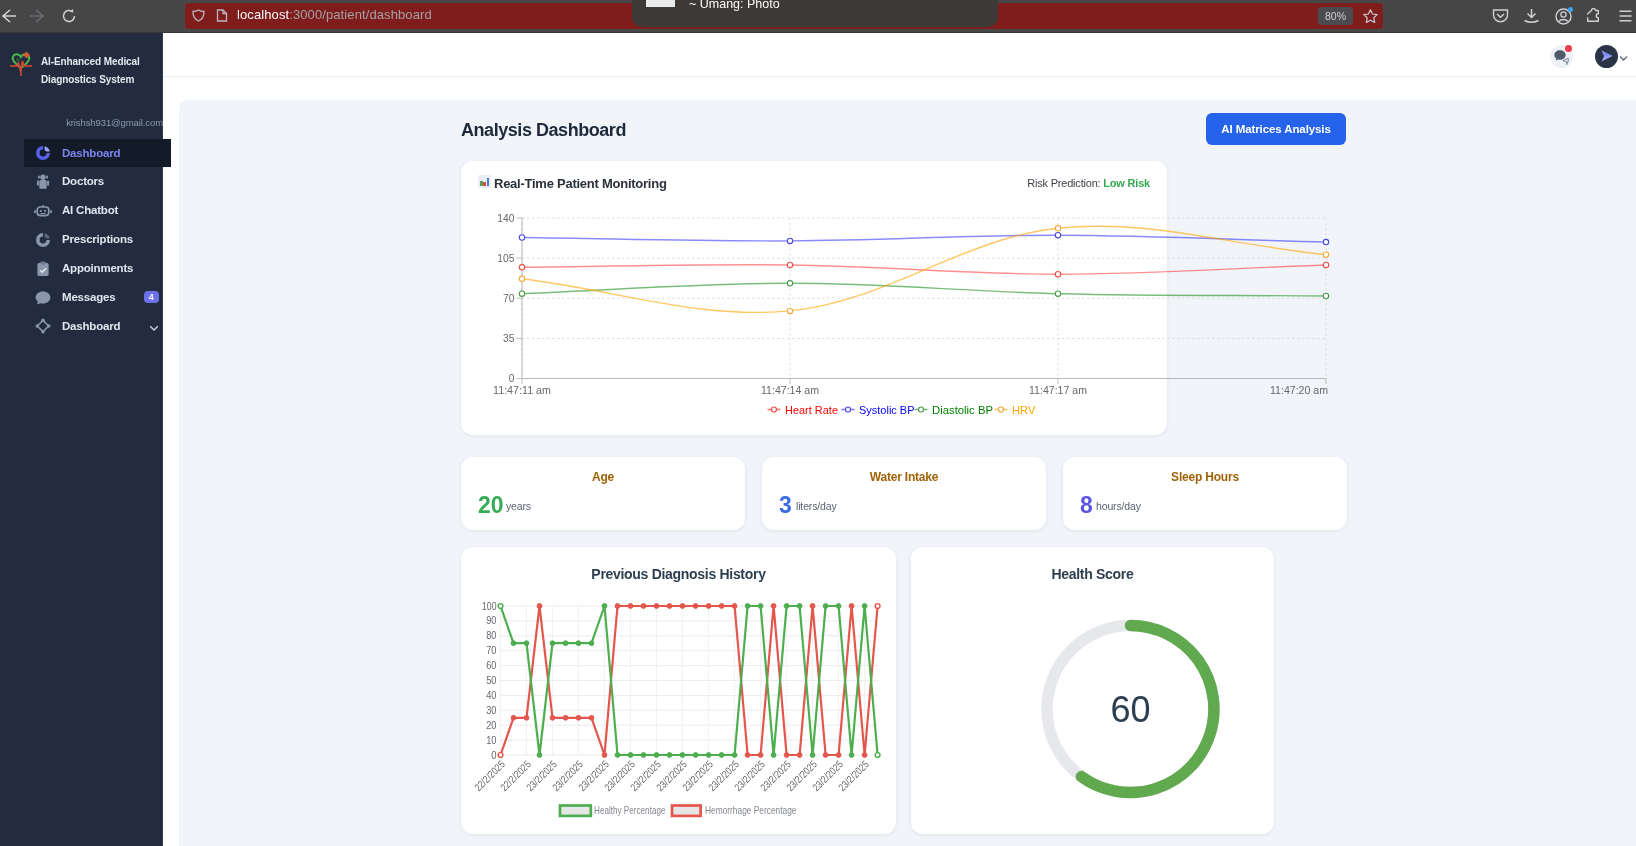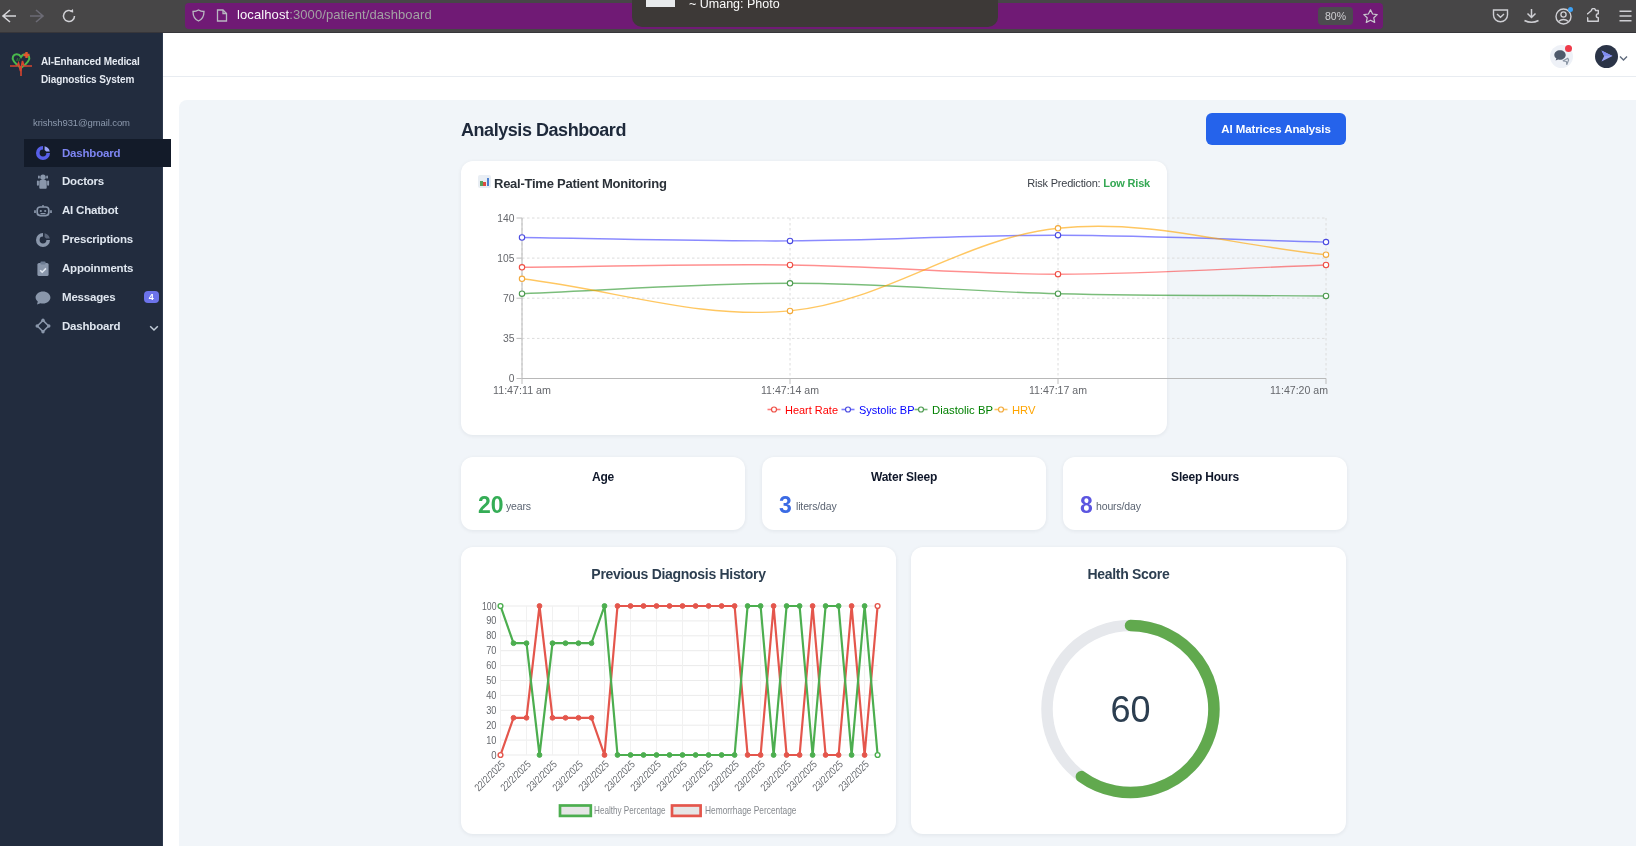--- a/index.html
+++ b/index.html
@@ -1,57 +1,57 @@
 <!DOCTYPE html>
 <html><head>
 <meta charset="utf-8">
 <style>
 * { margin:0; padding:0; box-sizing:border-box; }
 html,body { width:1636px; height:846px; overflow:hidden; }
 body { font-family:"Liberation Sans", sans-serif; position:relative; background:#fff; }
 
 #chrome { position:absolute; left:0; top:0; width:1636px; height:33px; background:#474647; }
 #chromeline { position:absolute; left:0; top:32px; width:1636px; height:1px; background:#37363a; }
-#urlbar { position:absolute; left:185px; top:3px; width:1198px; height:25.5px; background:#701a75; border-radius:4px; }
+#urlbar { position:absolute; left:185px; top:3px; width:1198px; height:25.5px; background:#7f1d1d; border-radius:4px; }
 #urltext { position:absolute; left:52px; top:3.5px; font-size:13px; color:#f9f9fa; letter-spacing:0.1px; }
 #urltext span { color:#a3a2a4; }
 #zoombadge { position:absolute; left:1133px; top:4px; width:35px; height:18px; background:#4c4b4f; border-radius:4px; color:#cfcfd2; font-size:10.5px; text-align:center; line-height:18px; }
 #popup { position:absolute; left:632px; top:0; width:366px; height:27px; background:#3d3937; border-radius:0 0 10px 10px; }
 #popup .thumb { position:absolute; left:14px; top:0; width:29px; height:7px; background:#e8eaec; }
 #popup .ptxt { position:absolute; left:57px; top:-3px; font-size:12.5px; color:#fcfcfc; }
 
 #sidebar { position:absolute; left:0; top:33px; width:163px; height:813px; background:#222c3e; border-right:1px solid #2e3a4e; }
 #logo { position:absolute; left:9px; top:17px; }
 #brand { position:absolute; left:41px; top:20px; font-size:10px; font-weight:bold; color:#e5eaf2; line-height:17.5px; letter-spacing:-0.1px; }
-#email { position:absolute; left:0; top:83.5px; width:163px; text-align:center; font-size:9.5px; color:#8d9aae; letter-spacing:-0.1px; }
+#email { position:absolute; left:0; top:83.5px; width:163px; text-align:right; font-size:9.5px; color:#8d9aae; letter-spacing:-0.1px; }
 .nav { position:absolute; left:0; width:147px; height:28px;margin-left:24px; }
 .nav .ic { position:absolute; left:10px; top:5px; width:18px; height:18px; }
 .nav .t { position:absolute; left:38px; top:7.5px; font-size:11.5px; font-weight:bold; color:#dfe6ef; letter-spacing:-0.2px; }
 .nav.active { background:#131b29; }
 .nav.active .t { color:#7d85f1; }
 #badge4 { position:absolute; left:119.5px; top:7px; width:15.5px; height:12px; background:#6c73ea; border-radius:4px; color:#fff; font-size:9px; font-weight:bold; text-align:center; line-height:12px; }
 
 #header { position:absolute; left:163px; top:33px; width:1473px; height:44px; background:#fff; border-bottom:1px solid #e8ecf1; }
 
 #panel { position:absolute; left:179px; top:100px; width:1457px; height:746px; background:#f1f5f9; border-radius:8px 0 0 0; }
 #pd-title { position:absolute; left:461px; top:120px; font-size:18px; font-weight:bold; color:#1e293b; letter-spacing:-0.45px; }
 #ai-btn { position:absolute; left:1206px; top:113px; width:140px; height:32px; background:#2563eb; border-radius:6px; color:#fff; font-size:11.5px; font-weight:bold; text-align:center; line-height:32px; letter-spacing:-0.1px; }
 .card { position:absolute; background:#fff; border-radius:12px; box-shadow:0 1px 4px rgba(15,23,42,0.07); }
 #card1 { left:461px; top:160.5px; width:706px; height:274px; }
 #c1-title { position:absolute; left:33px; top:15px; font-size:13px; font-weight:bold; color:#2b3138; letter-spacing:-0.25px; }
 #c1-risk { position:absolute; right:17px; top:16.5px; font-size:11px; color:#3a3f47; letter-spacing:-0.2px; }
 #c1-risk b { color:#34a853; }
 .emoji-chart { position:absolute; left:17px; top:14px; width:13px; height:13px; background:#e9eef4; border-radius:2px; }
 .emoji-chart i { position:absolute; bottom:2px; width:2.5px; }
 .statcard { position:absolute; top:456.5px; width:284px; height:73px; background:#fff; border-radius:12px; box-shadow:0 1px 4px rgba(15,23,42,0.07); }
-.statcard .st { position:absolute; top:13px; width:100%; text-align:center; font-size:12px; font-weight:bold; color:#0f172a; letter-spacing:-0.2px; }
+.statcard .st { position:absolute; top:13px; width:100%; text-align:center; font-size:12px; font-weight:bold; color:#a16207; letter-spacing:-0.2px; }
 .statcard .sv { position:absolute; left:17px; top:35px; font-size:23px; font-weight:bold; line-height:26px; }
 .statcard .su { position:absolute; top:43.5px; font-size:10.5px; color:#5b6472; letter-spacing:-0.15px; }
 #cardA { left:461px; top:547px; width:435px; height:287px; }
-#cardB { left:911px; top:547px; width:435px; height:287px; }
+#cardB { left:911px; top:547px; width:363px; height:287px; }
 .ctitle { position:absolute; top:19px; width:100%; text-align:center; font-size:14px; font-weight:bold; color:#2c3e50; letter-spacing:-0.3px; }
 .chartsvg { position:absolute; left:0; top:0; }
 </style>
 </head>
 <body>
 
 <div id="chrome">
   <svg style="position:absolute;left:1px;top:9px" width="15" height="14" viewBox="0 0 15 14">
       <path d="M9 1 L2 7 L9 13 M2 7 H15" stroke="#d6d6da" stroke-width="1.6" fill="none"></path>
     </svg>
@@ -272,21 +272,21 @@
         <circle cx="540" cy="248.5" r="2.5" fill="#fff" stroke="#f2a93b" stroke-width="1.2"></circle>
         <text x="551" y="252.5" font-size="11.5" fill="orange" textLength="23.5" lengthAdjust="spacingAndGlyphs">HRV</text>
       </svg></div>
 </div>
 <div class="statcard" style="left:461px">
     <div class="st">Age</div>
     <div class="sv" style="color:#35ad56">20</div>
     <div class="su" style="left:45px">years</div>
   </div>
 <div class="statcard" style="left:762px">
-    <div class="st">Water Sleep</div>
+    <div class="st">Water Intake</div>
     <div class="sv" style="color:#3b6be4">3</div>
     <div class="su" style="left:34px">liters/day</div>
   </div>
 <div class="statcard" style="left:1063px">
     <div class="st">Sleep Hours</div>
     <div class="sv" style="color:#5b55e0">8</div>
     <div class="su" style="left:33px">hours/day</div>
   </div>
 <div class="card" id="cardA">
   <div class="ctitle">Previous Diagnosis History</div>

